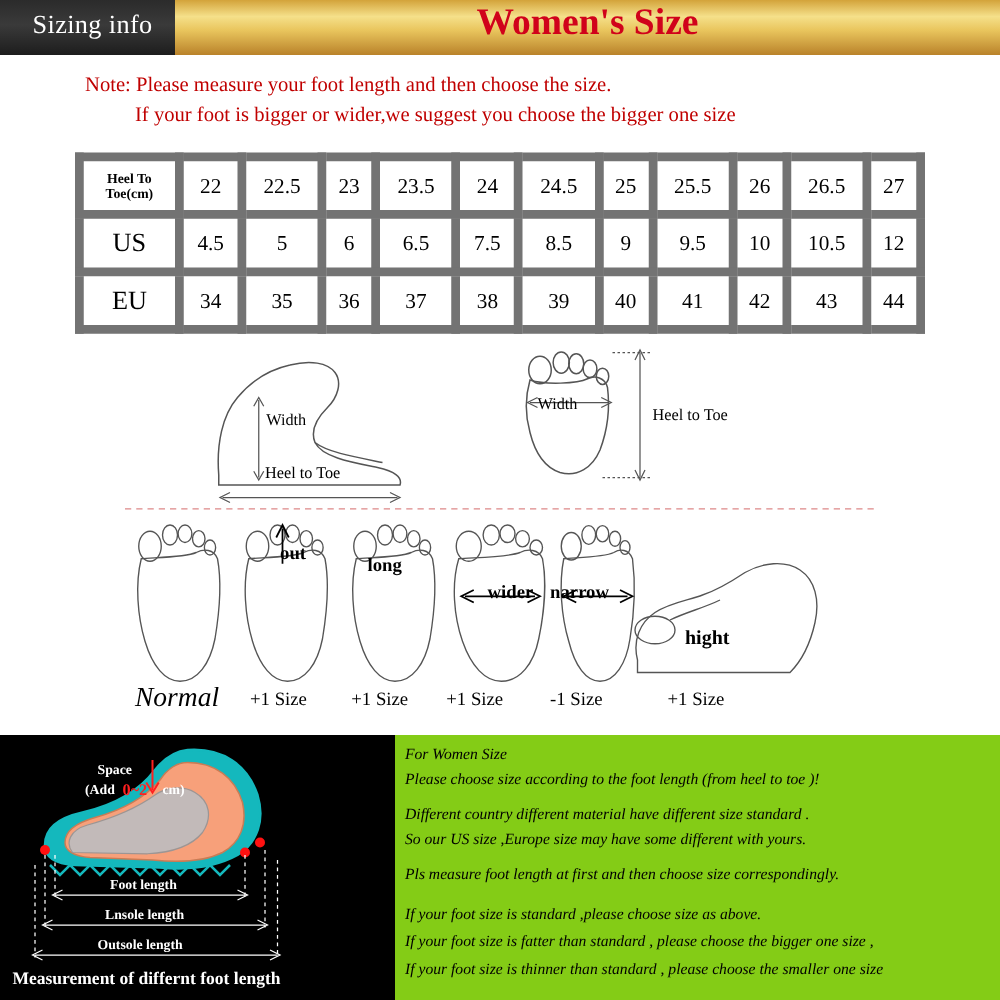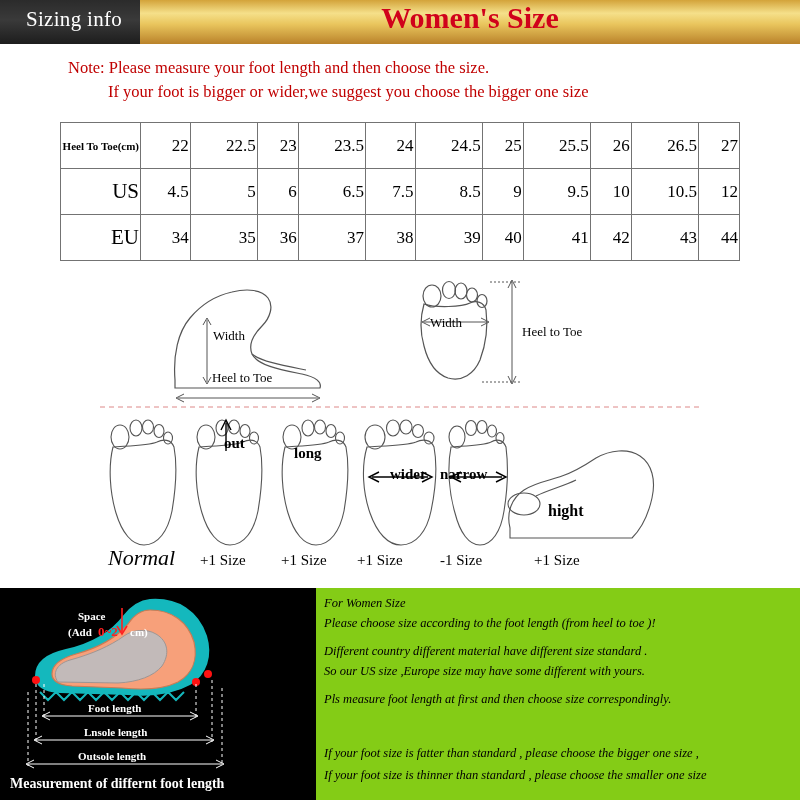--- a/index.html
+++ b/index.html
@@ -43,22 +43,22 @@
   .note .l2 { text-align:left; padding-left:48px; }
 
   
   table.size-table {
     position:absolute; left:60px; top:122px;
     width:680px;
     border-collapse:collapse;
     background:#fff;
   }
   table.size-table td {
-    border:1px solid #737373;
-    text-align:right;
+    border:7px solid #737373;
+    text-align:center;
     height:46px;
     font-size:17px;
     color:#000;
   }
   table.size-table td.rowhead {
     width:80px;
     font-size:21px;
   }
   table.size-table td.rowhead.small { font-size:11px; font-weight:bold; }
 
@@ -368,16 +368,17 @@
 
     <span class="measure-caption" style="left:10px; top:188px;">Measurement of differnt foot length</span>
   </div>
 
   <div class="bottom-right">
     <span class="br-line" style="top:8px;">For Women Size</span>
     <span class="br-line" style="top:28px;">Please choose size according to the foot length (from heel to toe )!</span>
     <span class="br-line" style="top:56px;">Different country different material have different size standard .</span>
     <span class="br-line" style="top:76px;">So our US size ,Europe size may have some different with yours.</span>
     <span class="br-line" style="top:104px;text-align:right;">Pls measure foot length at first and then choose size correspondingly.</span>
+    <span class="br-line" style="top:136px;">If your foot size is standard ,please choose size as above.</span>
     <span class="br-line" style="top:158px;">If your foot size is fatter than standard , please choose the bigger one size ,</span>
     <span class="br-line" style="top:180px;text-align:center;">If your foot size is thinner than standard , please choose the smaller one size</span>
   </div>
 </div>
 
 </body></html>

